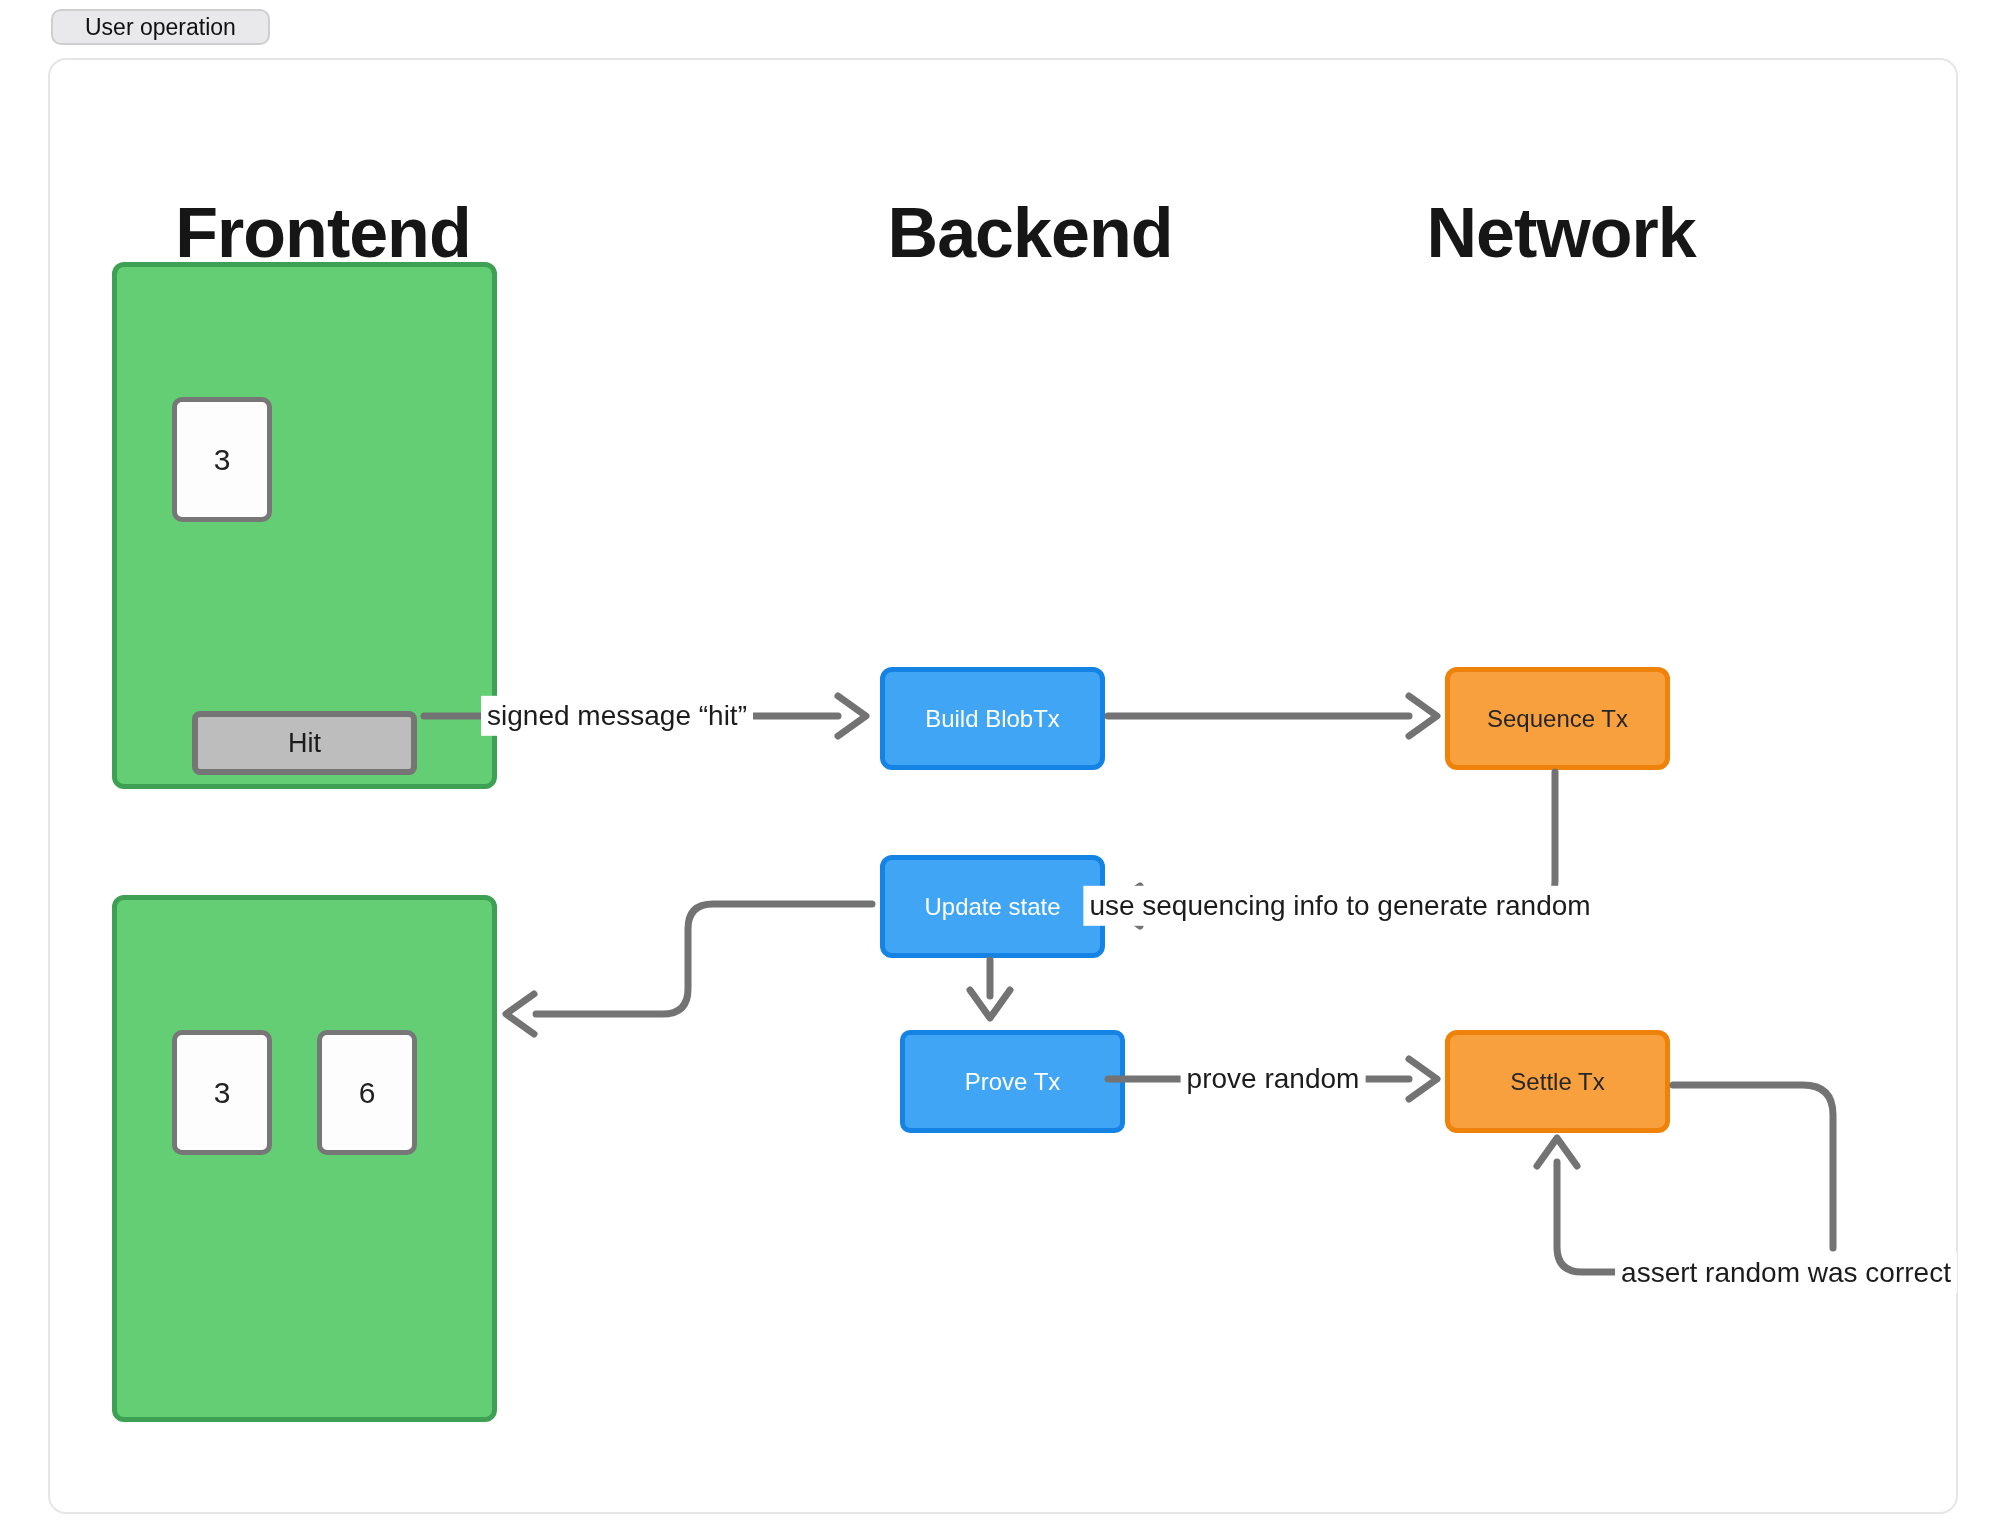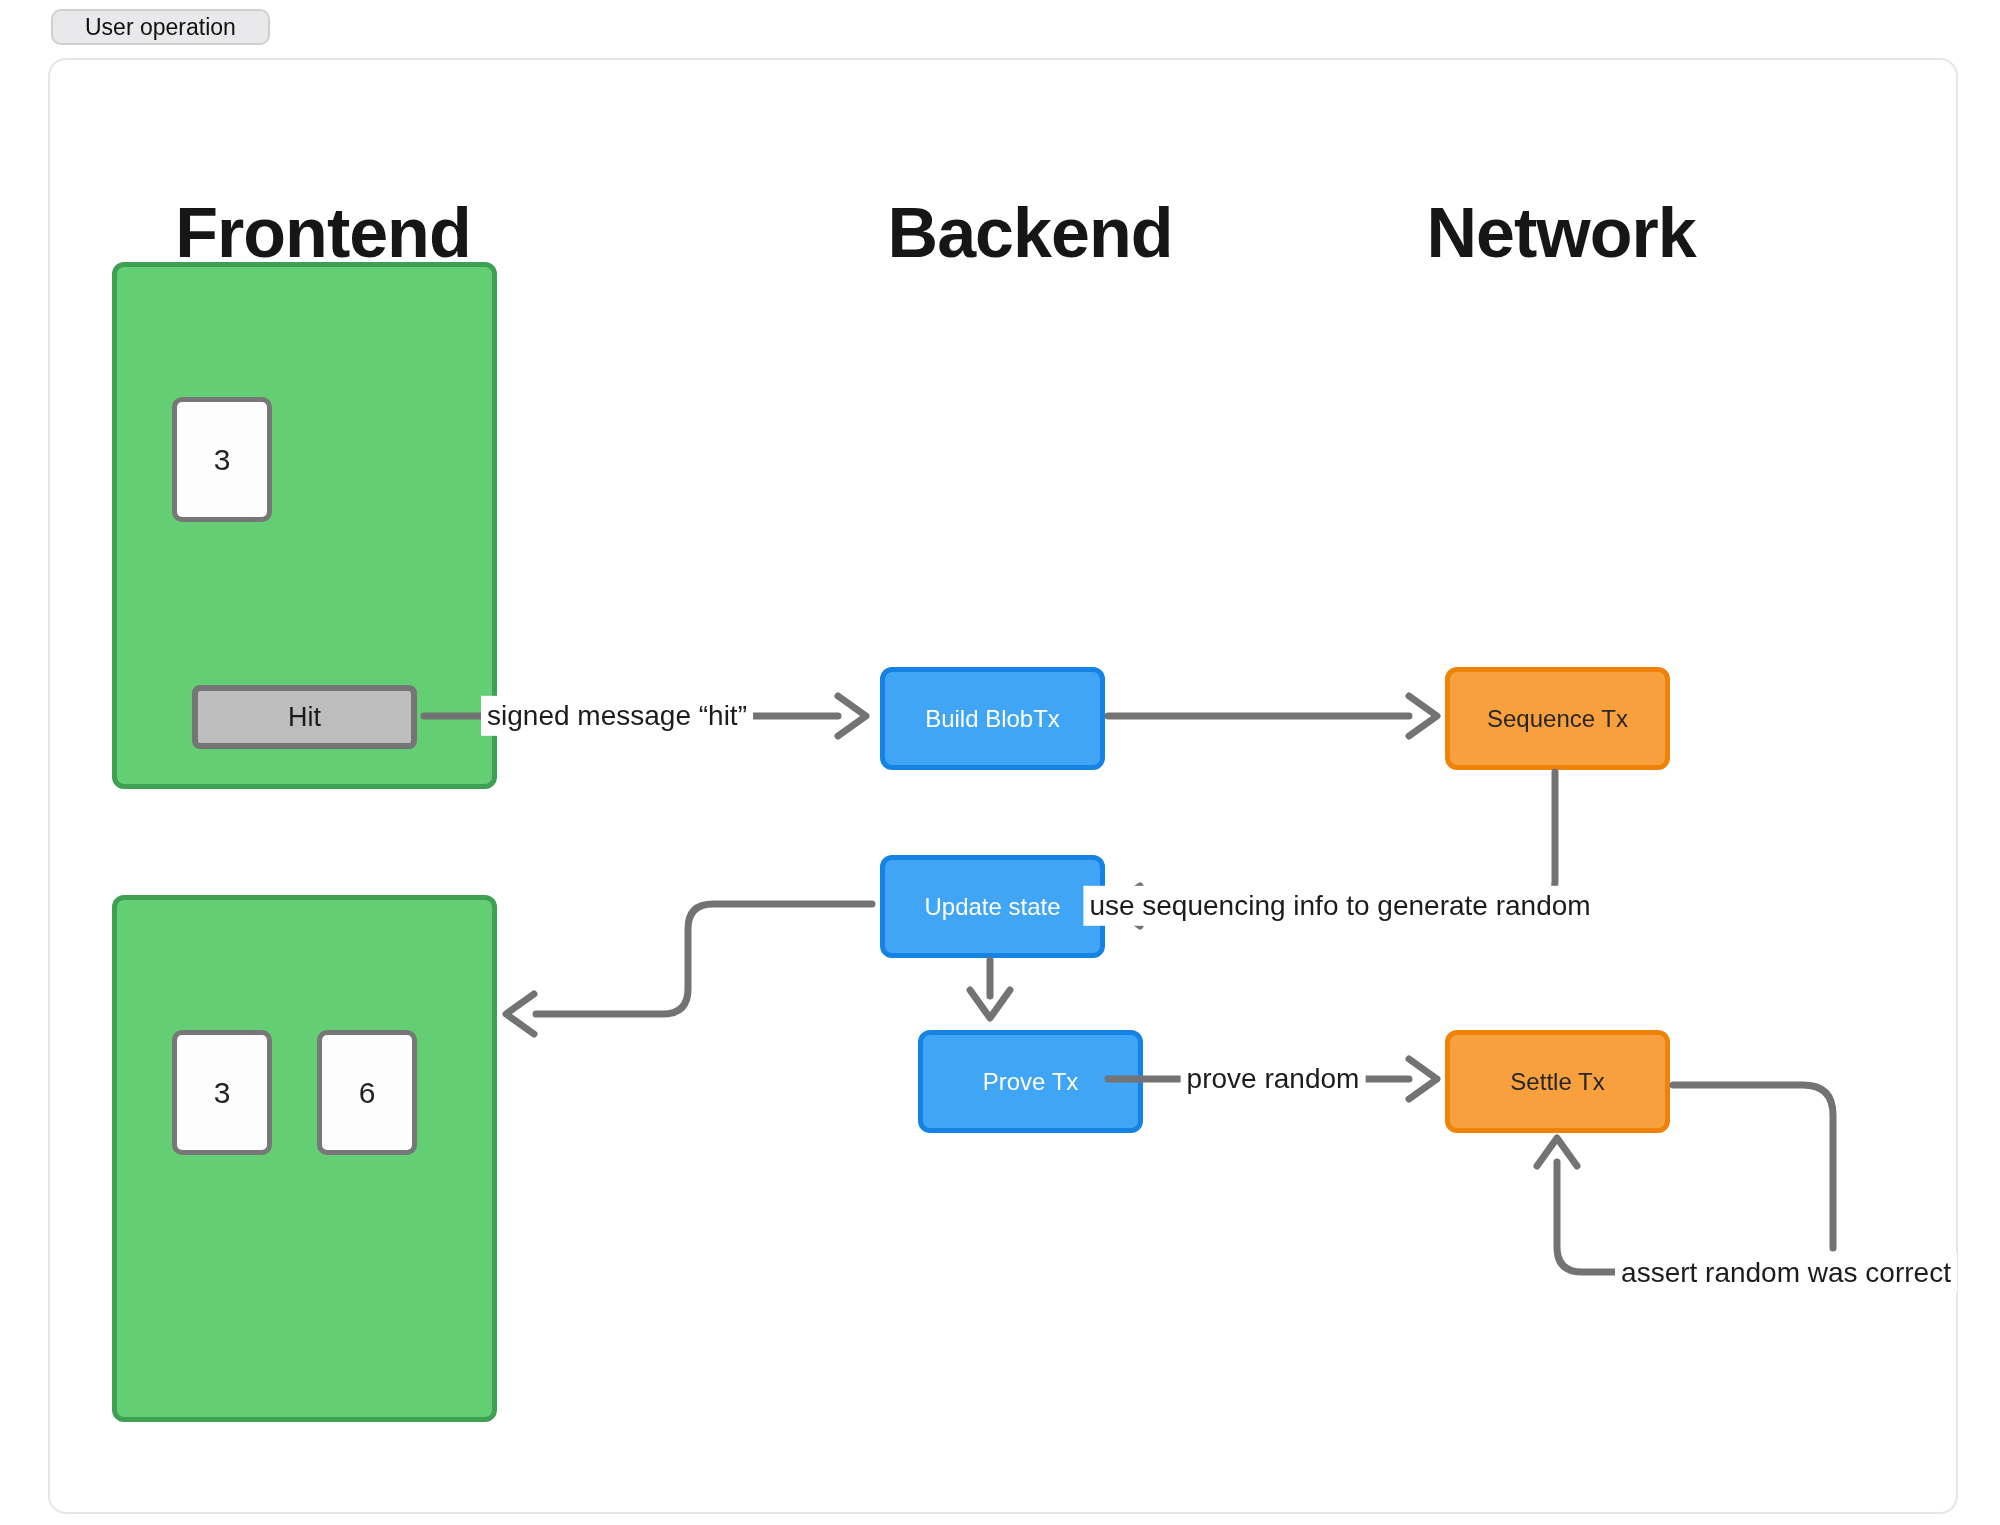--- a/index.html
+++ b/index.html
@@ -33,21 +33,21 @@
   .card{
     position:absolute;width:100px;height:125px;
     background:#fdfdfd;border:5px solid #777777;border-radius:10px;
     box-sizing:border-box;display:flex;align-items:center;justify-content:center;
     font-size:30px;color:#222;
   }
   .hit-btn{
     position:absolute;width:225px;height:64px;
     background:#bdbdbd;border:6px solid #757575;border-radius:8px;
     box-sizing:border-box;display:flex;align-items:center;justify-content:center;
-    font-size:27px;color:#1b1b1b;
+    font-size:27px;color:#1b1b1b;margin-top:26px;
   }
   .node{
     position:absolute;width:225px;height:103px;border-radius:12px;
     box-sizing:border-box;display:flex;align-items:center;justify-content:center;
     font-size:24px;white-space:nowrap;
   }
   .node.blue{background:#41a5f5;border:5px solid #1583e4;color:#ffffff;}
   .node.orange{background:#f9a03e;border:5px solid #ef8209;color:#262626;}
   .connectors{position:absolute;left:0;top:0;pointer-events:none;}
   .connectors path{fill:none;stroke:#737373;stroke-width:7;stroke-linecap:round;stroke-linejoin:round;}
@@ -90,21 +90,21 @@
       </div>
 
     </div>
 
     <div class="node blue" style="left:830px;top:607px;">
       <span>Build BlobTx</span>
     </div>
     <div class="node blue" style="left:830px;top:795px;">
       <span>Update state</span>
     </div>
-    <div class="node blue" style="left:868px;top:970px;">
+    <div class="node blue" style="left:850px;top:970px;border-radius:10px;">
       <span>Prove Tx</span>
     </div>
 
     <div class="node orange" style="left:1395px;top:607px;">
       <span>Sequence Tx</span>
     </div>
     <div class="node orange" style="left:1395px;top:970px;">
       <span>Settle Tx</span>
     </div>
 

